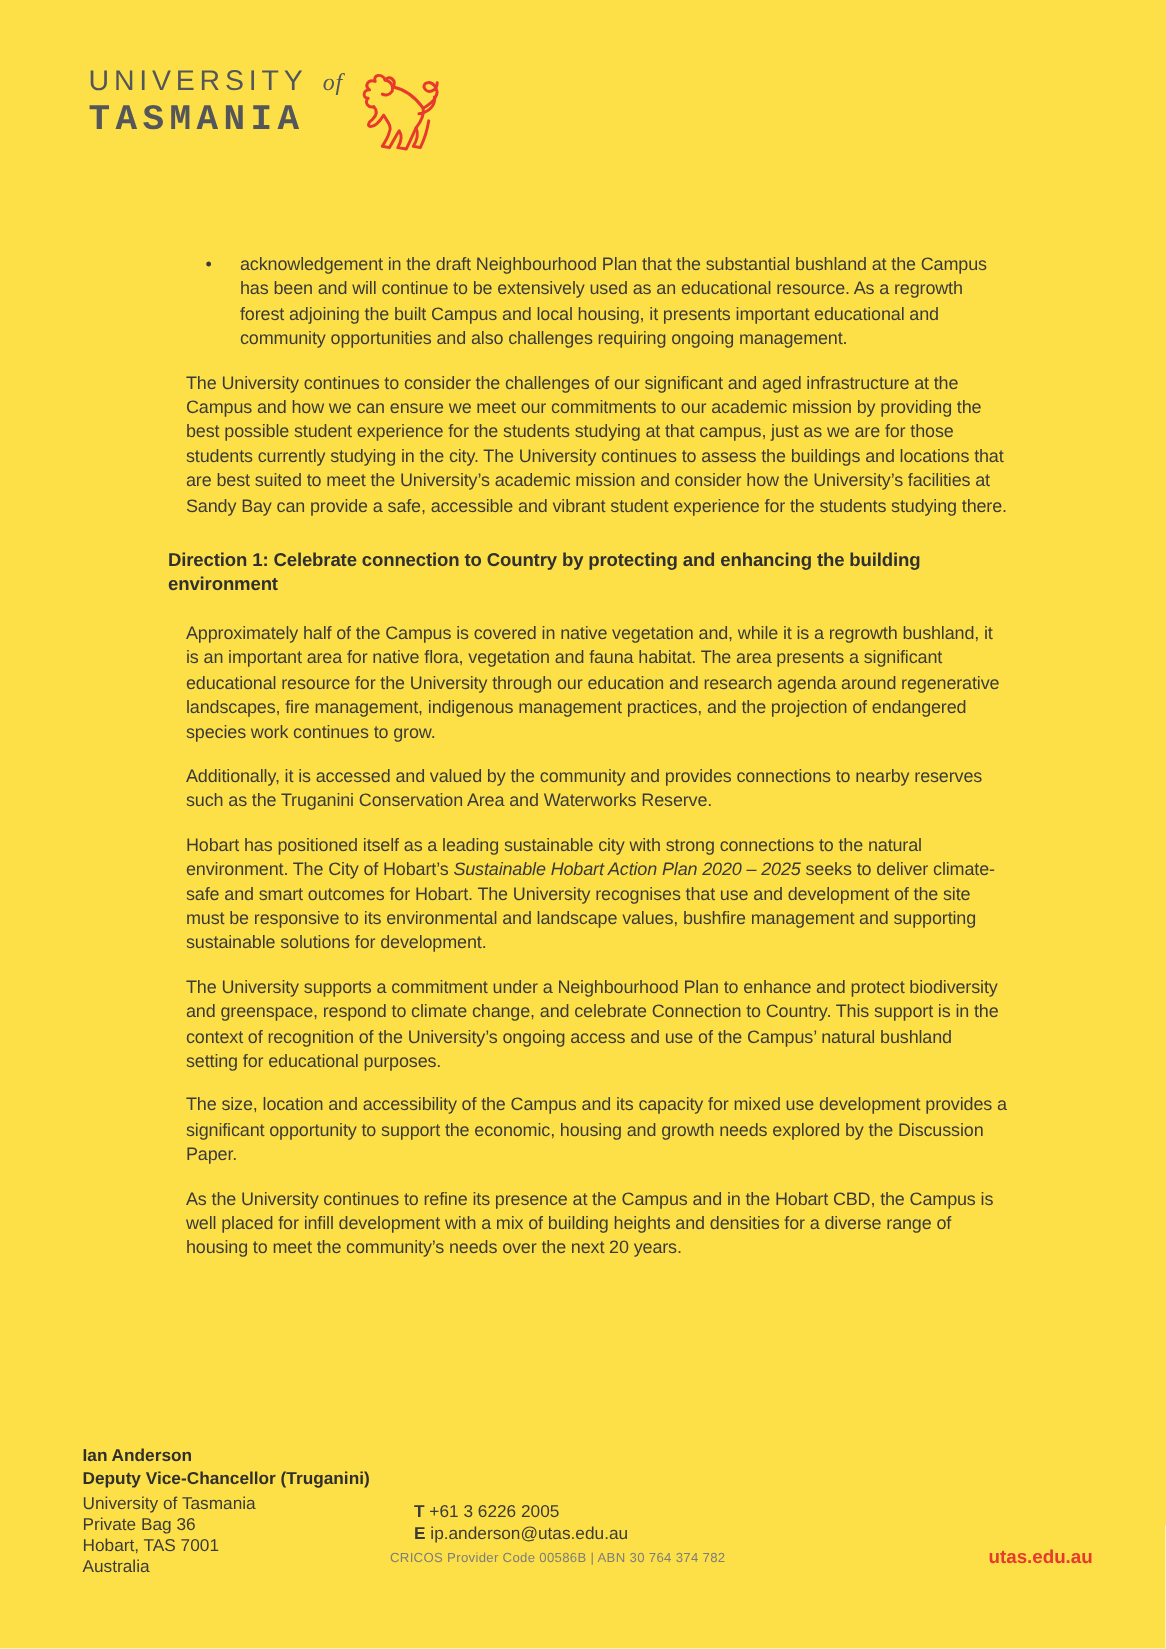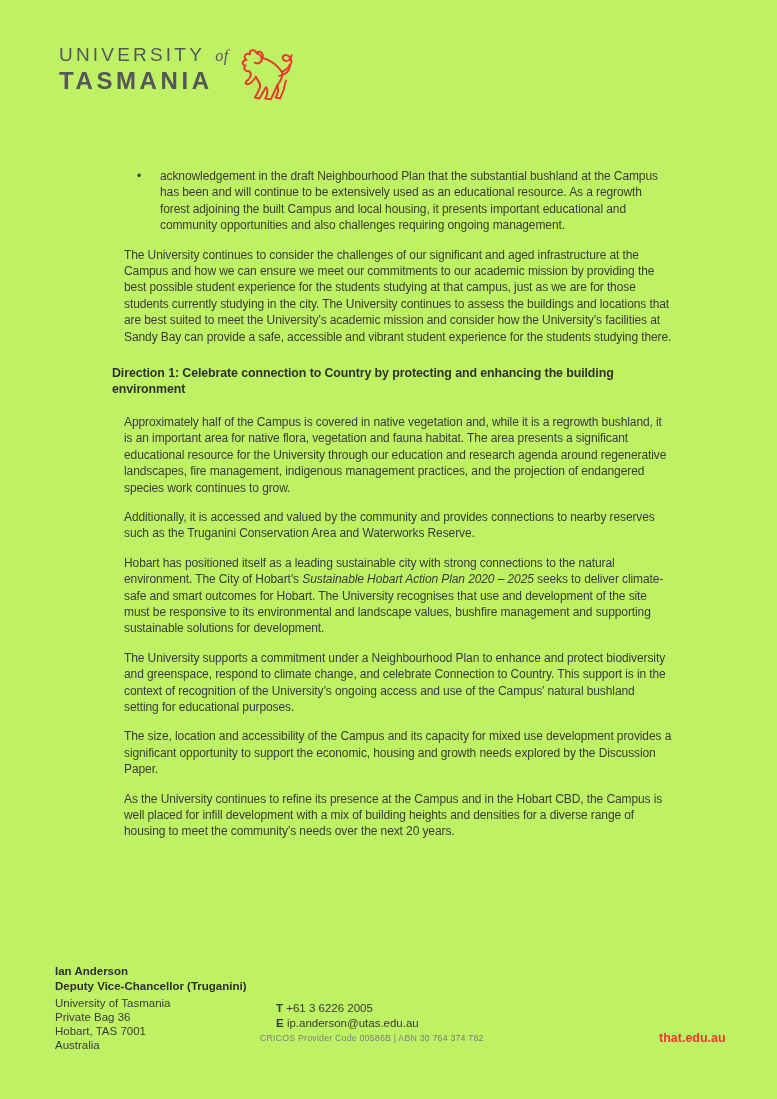--- a/index.html
+++ b/index.html
@@ -1,32 +1,32 @@
 <!DOCTYPE html>
 <html><head>
 <meta charset="utf-8">
 <style>
   * { margin: 0; padding: 0; box-sizing: border-box; }
   html, body { background: #ffffff; }
   .page {
     position: relative;
     width: 777px;
     height: 1099px;
-    background: #bef264;
+    background: #fde047;
     font-family: "Liberation Sans", "DejaVu Sans", sans-serif;
     color: #3a3a3a;
     overflow: hidden;
   }
 
   
   .logo { position: absolute; left: 59px; top: 44px; display: flex; align-items: flex-start; }
   .logo-text { color: #55565a; }
   .logo-line1 { font-size: 19px; letter-spacing: 3.2px; line-height: 22px; font-weight: 400; white-space: nowrap; }
   .logo-line1 em { font-family: "Liberation Serif", serif; font-style: italic; font-size: 16px; letter-spacing: 0.5px; margin-left: 2px; }
-  .logo-line2 { font-size: 24px; font-weight: 700; letter-spacing: 3.6px; line-height: 27px; white-space: nowrap; }
+  .logo-line2 { font-size: 24px; font-weight: 700; letter-spacing: 3.6px; line-height: 27px; white-space: nowrap; font-family: Liberation Mono, monospace; }
   .lion { width: 62px; height: 58px; margin-left: 8px; margin-top: 1px; }
 
   
   .content {
     position: absolute;
     left: 112px;
     top: 168px;
     width: 560px;
     font-size: 12px;
     line-height: 16.4px;
@@ -122,16 +122,16 @@
       </div>
     </div>
 
     <div class="contact-block">
       <div class="contact-line"><b>T</b> <span>+61 3 6226 2005</span></div>
       <div class="contact-line"><b>E</b> <span>ip.anderson@utas.edu.au</span></div>
     </div>
 
     <div class="cricos">CRICOS Provider Code 00586B  |  ABN 30 764 374 782</div>
 
-    <div class="website" style="color: rgb(231, 58, 45);">that.edu.au</div>
+    <div class="website" style="color: rgb(231, 58, 45);">utas.edu.au</div>
   </footer>
 
 </div>
 
 </body></html>

